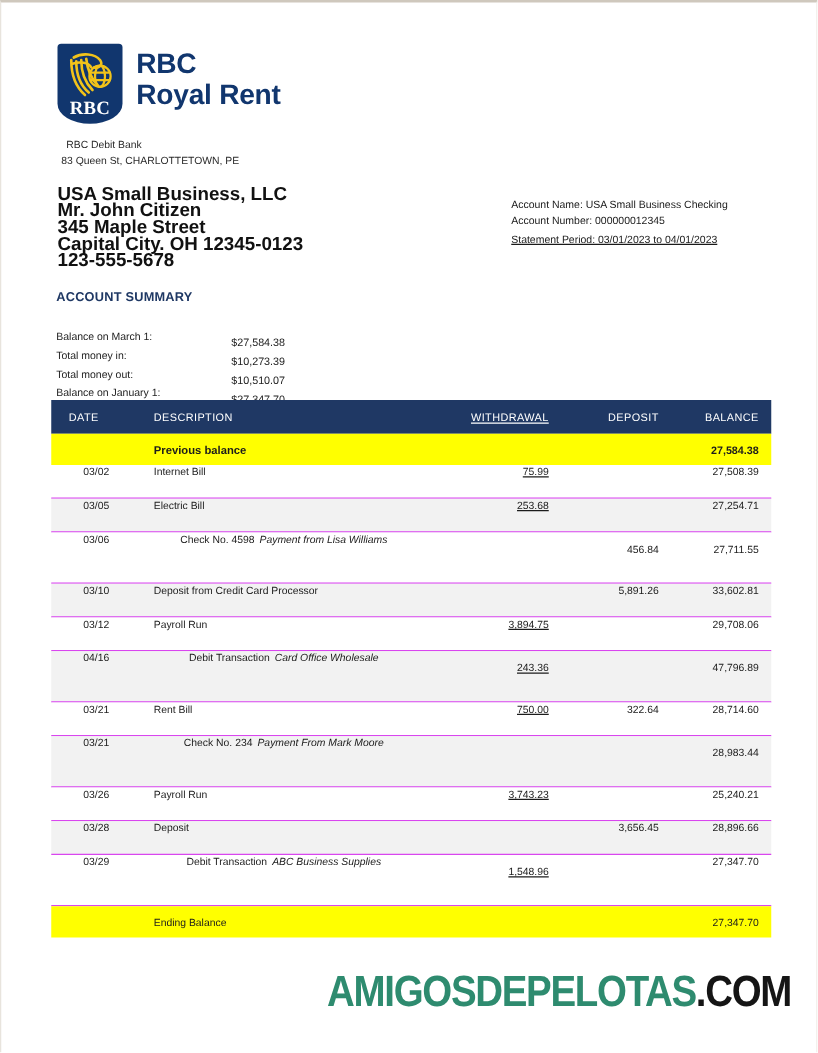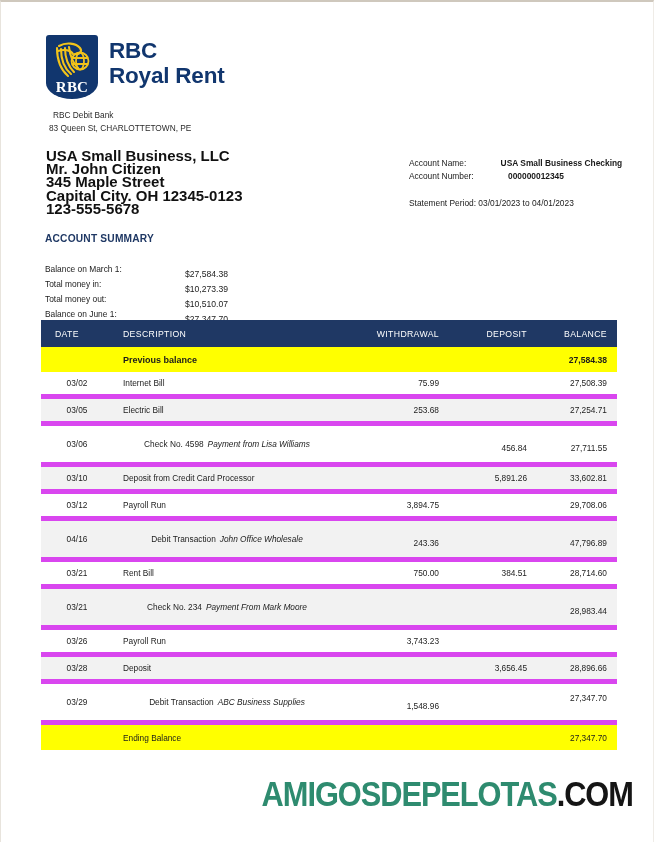--- a/index.html
+++ b/index.html
@@ -54,22 +54,22 @@
 
   .cust-addr {
     position: absolute; left: 45px; top: 147px;
     font-size: 15px; line-height: 13.2px; color: #111; font-weight: bold;
   }
 
   .acct-info {
     position: absolute; left: 408px; top: 155px;
     font-size: 8.4px; line-height: 13px; color: #1a1a1a;
   }
-  .acct-info b { font-weight: bold; margin-left: 32px; }
-  .acct-info .period { margin-top: 14px; }
+  .acct-info b { font-weight: normal; }
+  .acct-info .period { margin-top: 2px; text-decoration: underline; }
 
   
   .sum-title {
     position: absolute; left: 44px; top: 231px;
     font-size: 10.2px; font-weight: bold; color: #1f3864; letter-spacing: .2px;
   }
   .sum-labels {
     position: absolute; left: 44px; top: 260px;
     font-size: 8.4px; line-height: 15.1px; color: #222;
   }
@@ -79,31 +79,31 @@
   }
 
   
   .table { position: absolute; left: 40px; top: 318px; width: 576px; }
   .thead {
     background: #1f3864; color: #ffffff;
     height: 27px; display: flex; align-items: center;
     font-size: 8.7px; letter-spacing: .35px;
   }
   .row {
-    display: flex; align-items: center;
-    border-bottom: 5px solid #d946ef;
+    display: flex; align-items: flex-start;
+    border-bottom: 1px solid #d946ef;
     font-size: 8.3px; color: #1c1c1c;
   }
   .row.alt { background: #f2f2f2; }
   .row.plain { background: #ffffff; }
   .row.hl { background: #ffff00; border-bottom: none; }
 
   .c-date   { width: 72px; flex: none; text-align: center; }
   .c-desc   { width: 218px; flex: none; padding-left: 10px; }
-  .c-wd     { width: 108px; flex: none; text-align: right; }
+  .c-wd     { width: 108px; flex: none; text-align: right; text-decoration: underline; }
   .c-dp     { width: 88px; flex: none; text-align: right; }
   .c-bal    { width: 90px; flex: none; text-align: right; padding-right: 10px; }
 
   .thead .c-date { text-align: left; padding-left: 14px; }
   .thead .c-desc { padding-left: 10px; }
 
   .row1 { height: 27px; }
   .row2 { height: 41px; }
   .row .cell { display: flex; align-items: center; }
   .row2 .c-date { display: flex; align-items: center; justify-content: center; }
@@ -192,21 +192,21 @@
       <b>000000012345</b>
     </div>
     <div class="period">Statement Period: 03/01/2023 to 04/01/2023</div>
   </div>
 
   <div class="sum-title">ACCOUNT SUMMARY</div>
   <div class="sum-labels">
     <div>Balance on March 1:</div>
     <div>Total money in:</div>
     <div>Total money out:</div>
-    <div>Balance on June 1:</div>
+    <div>Balance on January 1:</div>
   </div>
   <div class="sum-values">
     <div>$27,584.38</div>
     <div>$10,273.39</div>
     <div>$10,510.07</div>
     <div>$27,347.70</div>
   </div>
 
   <div class="table">
 
@@ -266,51 +266,52 @@
       <div class="c-desc cell">Payroll Run</div>
       <div class="c-wd">3,894.75</div>
       <div class="c-dp"></div>
       <div class="c-bal">29,708.06</div>
     </div>
 
     <div class="row row2 alt">
       <div class="c-date">04/16</div>
       <div class="c-desc desc-stack">
         <span>Debit Transaction</span>
-        <span class="desc-sub">John Office Wholesale</span>
+        <span class="desc-sub">Card Office Wholesale</span>
       </div>
       <div class="c-wd">243.36</div>
       <div class="c-dp"></div>
       <div class="c-bal">47,796.89</div>
     </div>
 
     <div class="row row1 plain">
       <div class="c-date">03/21</div>
       <div class="c-desc cell">Rent Bill</div>
       <div class="c-wd">750.00</div>
-      <div class="c-dp">384.51</div>
+      <div class="c-dp">322.64</div>
       <div class="c-bal">28,714.60</div>
     </div>
 
     <div class="row row2 alt">
       <div class="c-date">03/21</div>
       <div class="c-desc desc-stack">
         <span>Check No.  234</span>
         <span class="desc-sub">Payment From Mark Moore</span>
       </div>
       <div class="c-wd"></div>
       <div class="c-dp"></div>
       <div class="c-bal">28,983.44</div>
     </div>
 
     <div class="row row1 plain">
       <div class="c-date">03/26</div>
       <div class="c-desc cell">Payroll Run</div>
       <div class="c-wd">3,743.23</div>
       <div class="c-dp"></div>
+      <div class="c-bal">25,240.21</div>
     </div>
 
     <div class="row row1 alt">
       <div class="c-date">03/28</div>
       <div class="c-desc cell">Deposit</div>
       <div class="c-wd"></div>
       <div class="c-dp">3,656.45</div>
       <div class="c-bal">28,896.66</div>
     </div>
 

